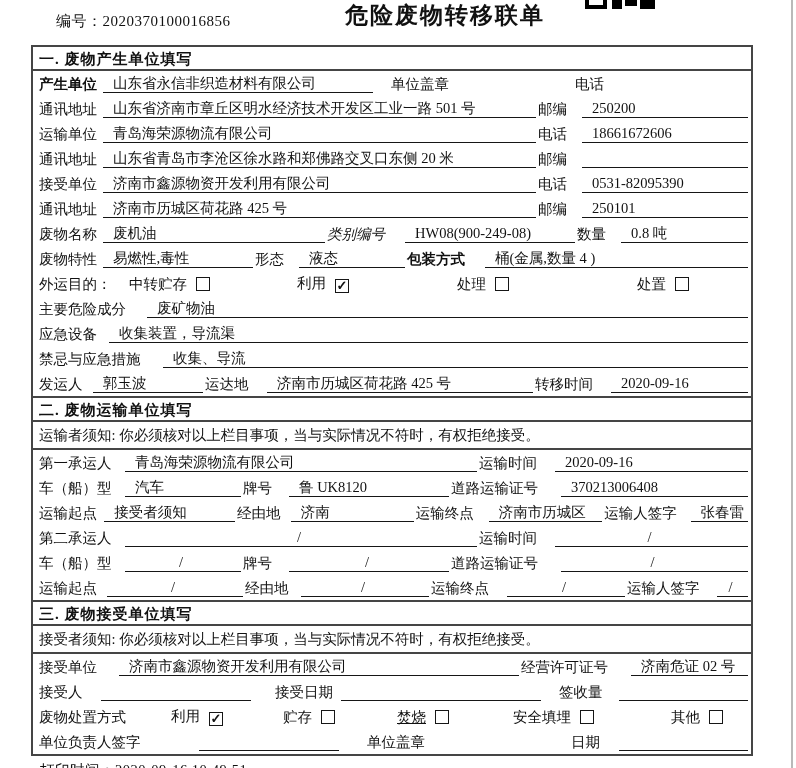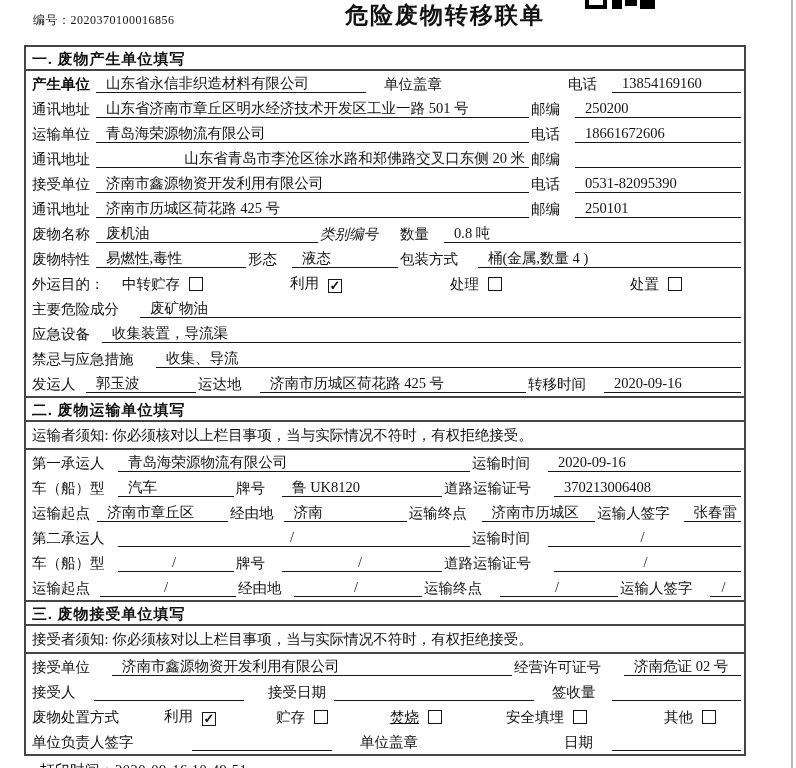--- a/index.html
+++ b/index.html
@@ -1,28 +1,28 @@
 <!DOCTYPE html>
 <html><head>
 <meta charset="utf-8">
 <style>
   html,body{margin:0;padding:0;background:#ffffff;width:796px;height:768px;overflow:hidden;
     font-family:"Liberation Serif","DejaVu Serif",serif;color:#111;}
   .page{position:relative;width:796px;height:768px;}
   .right-edge{position:absolute;left:791px;top:0;width:2px;height:768px;background:#b9b9b9;}
   .doc-header{position:relative;height:45px;}
-  .serial{position:absolute;left:33px;top:12px;font-size:12px;letter-spacing:.5px;}
+  .serial{position:absolute;left:56px;top:12px;font-size:15px;letter-spacing:.5px;}
   .title{position:absolute;left:445px;top:0px;transform:translateX(-50%);margin:0;
     font-size:23px;font-weight:bold;letter-spacing:2px;white-space:nowrap;}
   .qr{position:absolute;left:585px;top:0;height:9px;display:flex;align-items:flex-start;}
   .qr .qa{width:22px;height:9px;box-sizing:border-box;border:4px solid #000;border-top:0;margin-right:5px;}
   .qr .qb{width:10px;height:9px;background:#000;margin-right:3px;}
   .qr .qc{width:12px;height:6px;background:#000;margin-right:3px;}
   .qr .qd{width:15px;height:9px;background:#000;}
-  .form-box{margin-left:24px;width:718px;border:2px solid #454545;box-sizing:content-box;background:#fff;}
+  .form-box{margin-left:31px;width:718px;border:2px solid #454545;box-sizing:content-box;background:#fff;}
   .section{width:100%;}
   .section + .section{border-top:2px solid #454545;}
   .sec-title{height:24px;box-sizing:border-box;padding:3px 6px 0 6px;font-size:15px;font-weight:bold;
     border-bottom:2px solid #454545;letter-spacing:1px;}
   .row{display:flex;align-items:flex-end;height:25px;box-sizing:border-box;padding:0 3px 3px 4px;font-size:14.5px;}
   .row.notice{height:28px;align-items:center;border-bottom:2px solid #454545;padding-bottom:0;}
   .cell{display:inline-block;box-sizing:border-box;white-space:nowrap;line-height:18px;}
   .cell.label{padding-left:2px;}
   .cell.value,.cell.blank{border-bottom:1.5px solid #161616;padding:0 4px 0 10px;min-height:18px;}
   .cell.value.slash{text-align:center;padding-left:0;}
@@ -47,65 +47,65 @@
   </div>
 
   <div class="form-box" id="form-box">
       <div class="section">
         <div class="sec-title">一. 废物产生单位填写</div>
         <div class="row">
           <span class="cell label" style="width: 66px; font-weight: bold;">产生单位</span>
           <span class="cell value" style="width: 270px;">山东省永信非织造材料有限公司</span>
           <span class="cell text" style="width: 200px; padding-left: 18px;">单位盖章</span>
           <span class="cell label" style="width: 46px;">电话</span>
-          <span class="cell value" style="flex: 1 1 0px;">13854169160</span>
         </div>
         <div class="row">
           <span class="cell label" style="width: 66px;">通讯地址</span>
           <span class="cell value" style="width: 433px;">山东省济南市章丘区明水经济技术开发区工业一路 501 号</span>
           <span class="cell label" style="width: 46px;">邮编</span>
           <span class="cell value" style="flex: 1 1 0px;">250200</span>
         </div>
         <div class="row">
           <span class="cell label" style="width: 66px;">运输单位</span>
           <span class="cell value" style="width: 433px;">青岛海荣源物流有限公司</span>
           <span class="cell label" style="width: 46px;">电话</span>
           <span class="cell value" style="flex: 1 1 0px;">18661672606</span>
         </div>
         <div class="row">
           <span class="cell label" style="width: 66px;">通讯地址</span>
-          <span class="cell value" style="width: 433px; text-align: right;">山东省青岛市李沧区徐水路和郑佛路交叉口东侧 20 米</span>
+          <span class="cell value" style="width: 433px;">山东省青岛市李沧区徐水路和郑佛路交叉口东侧 20 米</span>
           <span class="cell label" style="width: 46px;">邮编</span>
           <span class="cell blank" style="flex: 1 1 0px;"></span>
         </div>
         <div class="row">
           <span class="cell label" style="width: 66px;">接受单位</span>
           <span class="cell value" style="width: 433px;">济南市鑫源物资开发利用有限公司</span>
           <span class="cell label" style="width: 46px;">电话</span>
           <span class="cell value" style="flex: 1 1 0px;">0531-82095390</span>
         </div>
         <div class="row">
           <span class="cell label" style="width: 66px;">通讯地址</span>
           <span class="cell value" style="width: 433px;">济南市历城区荷花路 425 号</span>
           <span class="cell label" style="width: 46px;">邮编</span>
           <span class="cell value" style="flex: 1 1 0px;">250101</span>
         </div>
         <div class="row">
           <span class="cell label" style="width: 66px;">废物名称</span>
           <span class="cell value" style="width: 222px;">废机油</span>
           <span class="cell label" style="width: 80px; font-style: italic;">类别编号</span>
+          <span class="cell value" style="width: 170px;">HW08(900-249-08)</span>
           <span class="cell label" style="width: 46px;">数量</span>
           <span class="cell value" style="flex: 1 1 0px;">0.8 吨</span>
         </div>
         <div class="row">
           <span class="cell label" style="width: 66px;">废物特性</span>
           <span class="cell value" style="width: 150px;">易燃性,毒性</span>
           <span class="cell label" style="width: 46px;">形态</span>
           <span class="cell value" style="width: 106px;">液态</span>
-          <span class="cell label" style="width: 80px;">包装方式</span>
+          <span class="cell label" style="width: 80px; font-weight: bold;">包装方式</span>
           <span class="cell value" style="flex: 1 1 0px;">桶(金属,数量 4 )</span>
         </div>
         <div class="row">
           <span class="cell label" style="width: 92px;">外运目的：</span>
           <span class="cell check" style="width: 168px;"><span>中转贮存</span><span class="cb"></span></span>
           <span class="cell check" style="width: 160px;"><span>利用</span><span class="cb">✓</span></span>
           <span class="cell check" style="width: 180px;"><span>处理</span><span class="cb"></span></span>
           <span class="cell check" style="flex: 1 1 0px;"><span>处置</span><span class="cb"></span></span>
         </div>
         <div class="row">
@@ -143,21 +143,21 @@
         <div class="row">
           <span class="cell label" style="width: 88px;">车（船）型</span>
           <span class="cell value" style="width: 116px;">汽车</span>
           <span class="cell label" style="width: 48px;">牌号</span>
           <span class="cell value" style="width: 160px;">鲁 UK8120</span>
           <span class="cell label" style="width: 112px;">道路运输证号</span>
           <span class="cell value" style="flex: 1 1 0px;">370213006408</span>
         </div>
         <div class="row">
           <span class="cell label" style="width: 70px;">运输起点</span>
-          <span class="cell value" style="width: 136px;">济南市章丘区</span>
+          <span class="cell value" style="width: 136px;">接受者须知</span>
           <span class="cell label" style="width: 58px;">经由地</span>
           <span class="cell value" style="width: 128px;">济南</span>
           <span class="cell label" style="width: 78px;">运输终点</span>
           <span class="cell value" style="width: 118px;">济南市历城区</span>
           <span class="cell label" style="width: 92px;">运输人签字</span>
           <span class="cell value" style="flex: 1 1 0px;">张春雷</span>
         </div>
         <div class="row">
           <span class="cell label" style="width: 88px;">第二承运人</span>
           <span class="cell value slash" style="width: 352px;">/</span>

